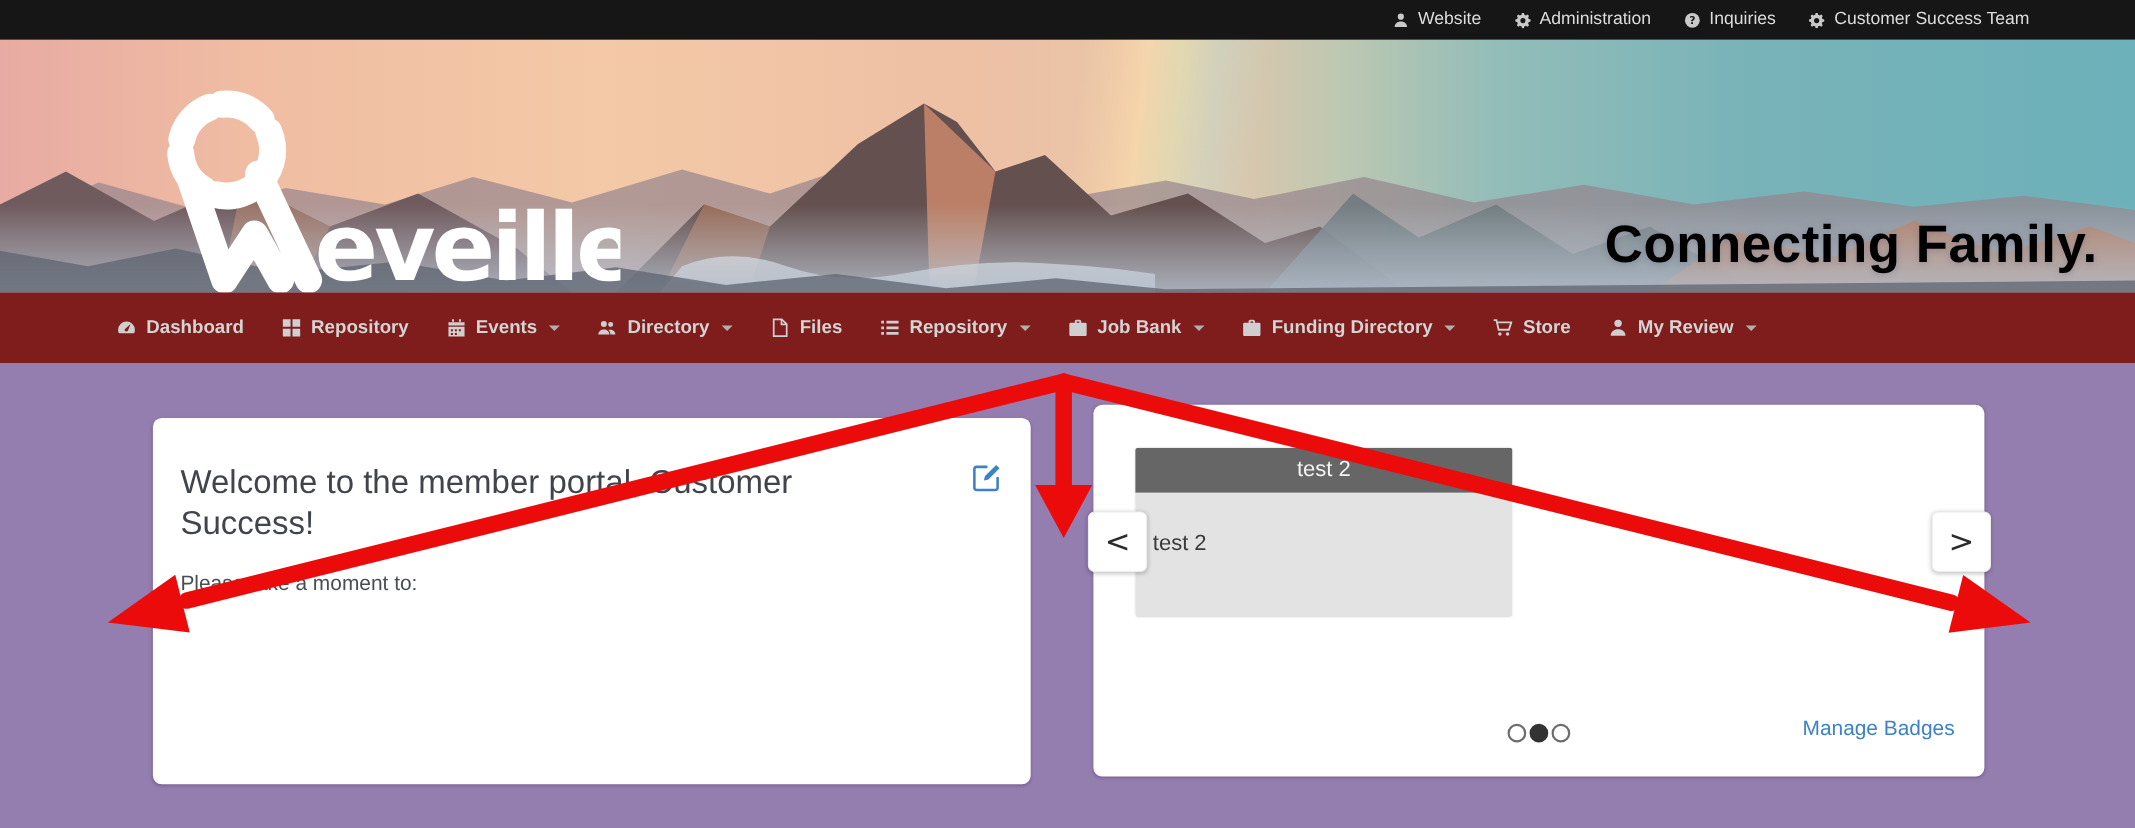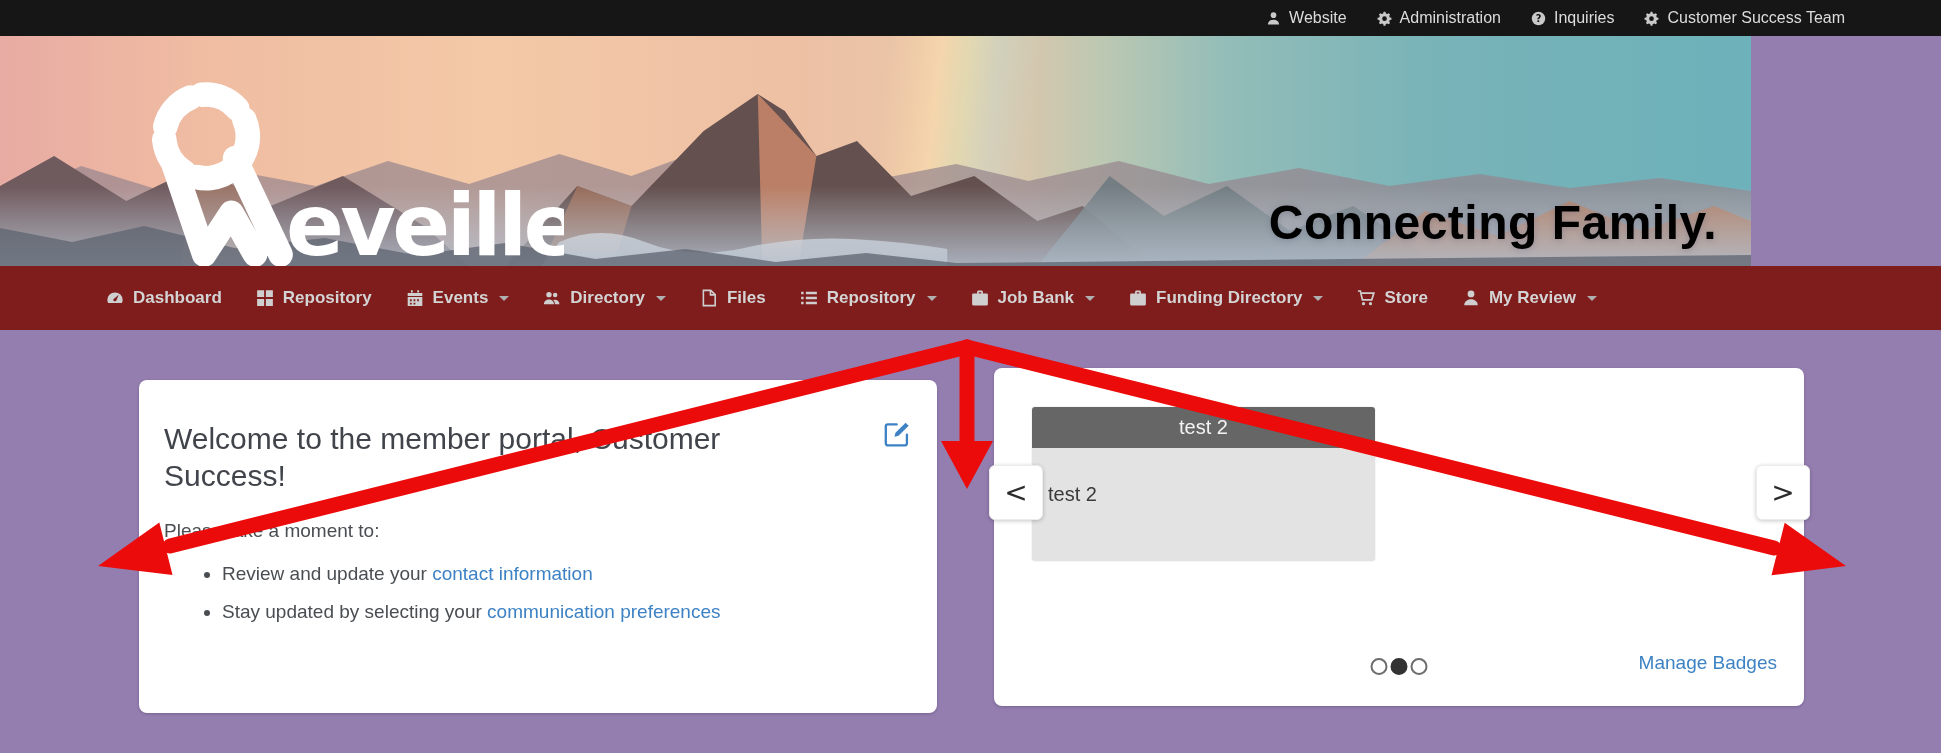--- a/index.html
+++ b/index.html
@@ -8,21 +8,21 @@
 
   
   .topbar { position:absolute; top:0; left:0; width:1941px; height:36px; background:#161616;
             display:flex; align-items:center; justify-content:flex-end; gap:30px; padding-right:96px; }
   .topbar a { display:flex; align-items:center; gap:8px; color:#dcdcdc; text-decoration:none;
               font-size:16px; }
   .topbar .icon { width:15px; height:15px; color:#c9c9c9; display:inline-block; }
   .icon svg { width:100%; height:100%; display:block; }
 
   
-  .banner { position:absolute; top:36px; left:0; width:1751px; height:230px; overflow:hidden; }
+  .banner { position:absolute; top:36px; left:0; width:1941px; height:230px; overflow:hidden; }
   .banner-bg { position:absolute; inset:0; width:100%; height:100%; }
   .logo { position:absolute; left:126px; top:44px; width:438px; height:200px; }
   .tagline { position:absolute; right:34px; bottom:16px; color:#000000; font-size:48px;
              font-weight:bold; letter-spacing:0.5px; text-shadow:0 1px 6px rgba(90,90,120,.35); }
 
   
   .nav { position:absolute; top:266px; left:0; width:1941px; height:64px; background:#7f1d1d;
          display:flex; align-items:center; gap:34px; padding-left:106px; }
   .nav a { display:flex; align-items:center; gap:9px; color:#d4d4d4; text-decoration:none;
            font-size:17px; font-weight:bold; }
@@ -259,24 +259,20 @@
     <div class="welcome-title">Welcome to the member portal, Customer Success!</div>
     <button class="edit-btn">
       <span class="icon" style="width:28px;height:28px;">
         <svg viewBox="0 0 24 24" fill="none" stroke="currentColor" stroke-width="2" stroke-linecap="round" stroke-linejoin="round">
           <path d="M20.5 12.5V20a1.8 1.8 0 0 1-1.8 1.8H4.2A1.8 1.8 0 0 1 2.4 20V5.6a1.8 1.8 0 0 1 1.8-1.8h7.5"></path>
           <path d="M9.8 14.4l.9-3.4L19.4 2.3 22 4.9l-8.7 8.7z" fill="currentColor" stroke="none"></path>
         </svg>
       </span>
     </button>
     <div class="welcome-intro">Please take a moment to:</div>
-    <ul class="welcome-list">
-      <li><span>Review and update your </span><a href="#" class="inline-link">contact information</a></li>
-      <li><span>Stay updated by selecting your </span><a href="#" class="inline-link">communication preferences</a></li>
-    </ul>
   </div>
 
   <div class="card card-badges">
     <div class="badge-panel">
       <div class="badge-head">test 2</div>
       <div class="badge-body">test 2</div>
     </div>
     <button class="carousel-btn prev">&lt;</button>
     <button class="carousel-btn next">&gt;</button>
     <div class="dots">

